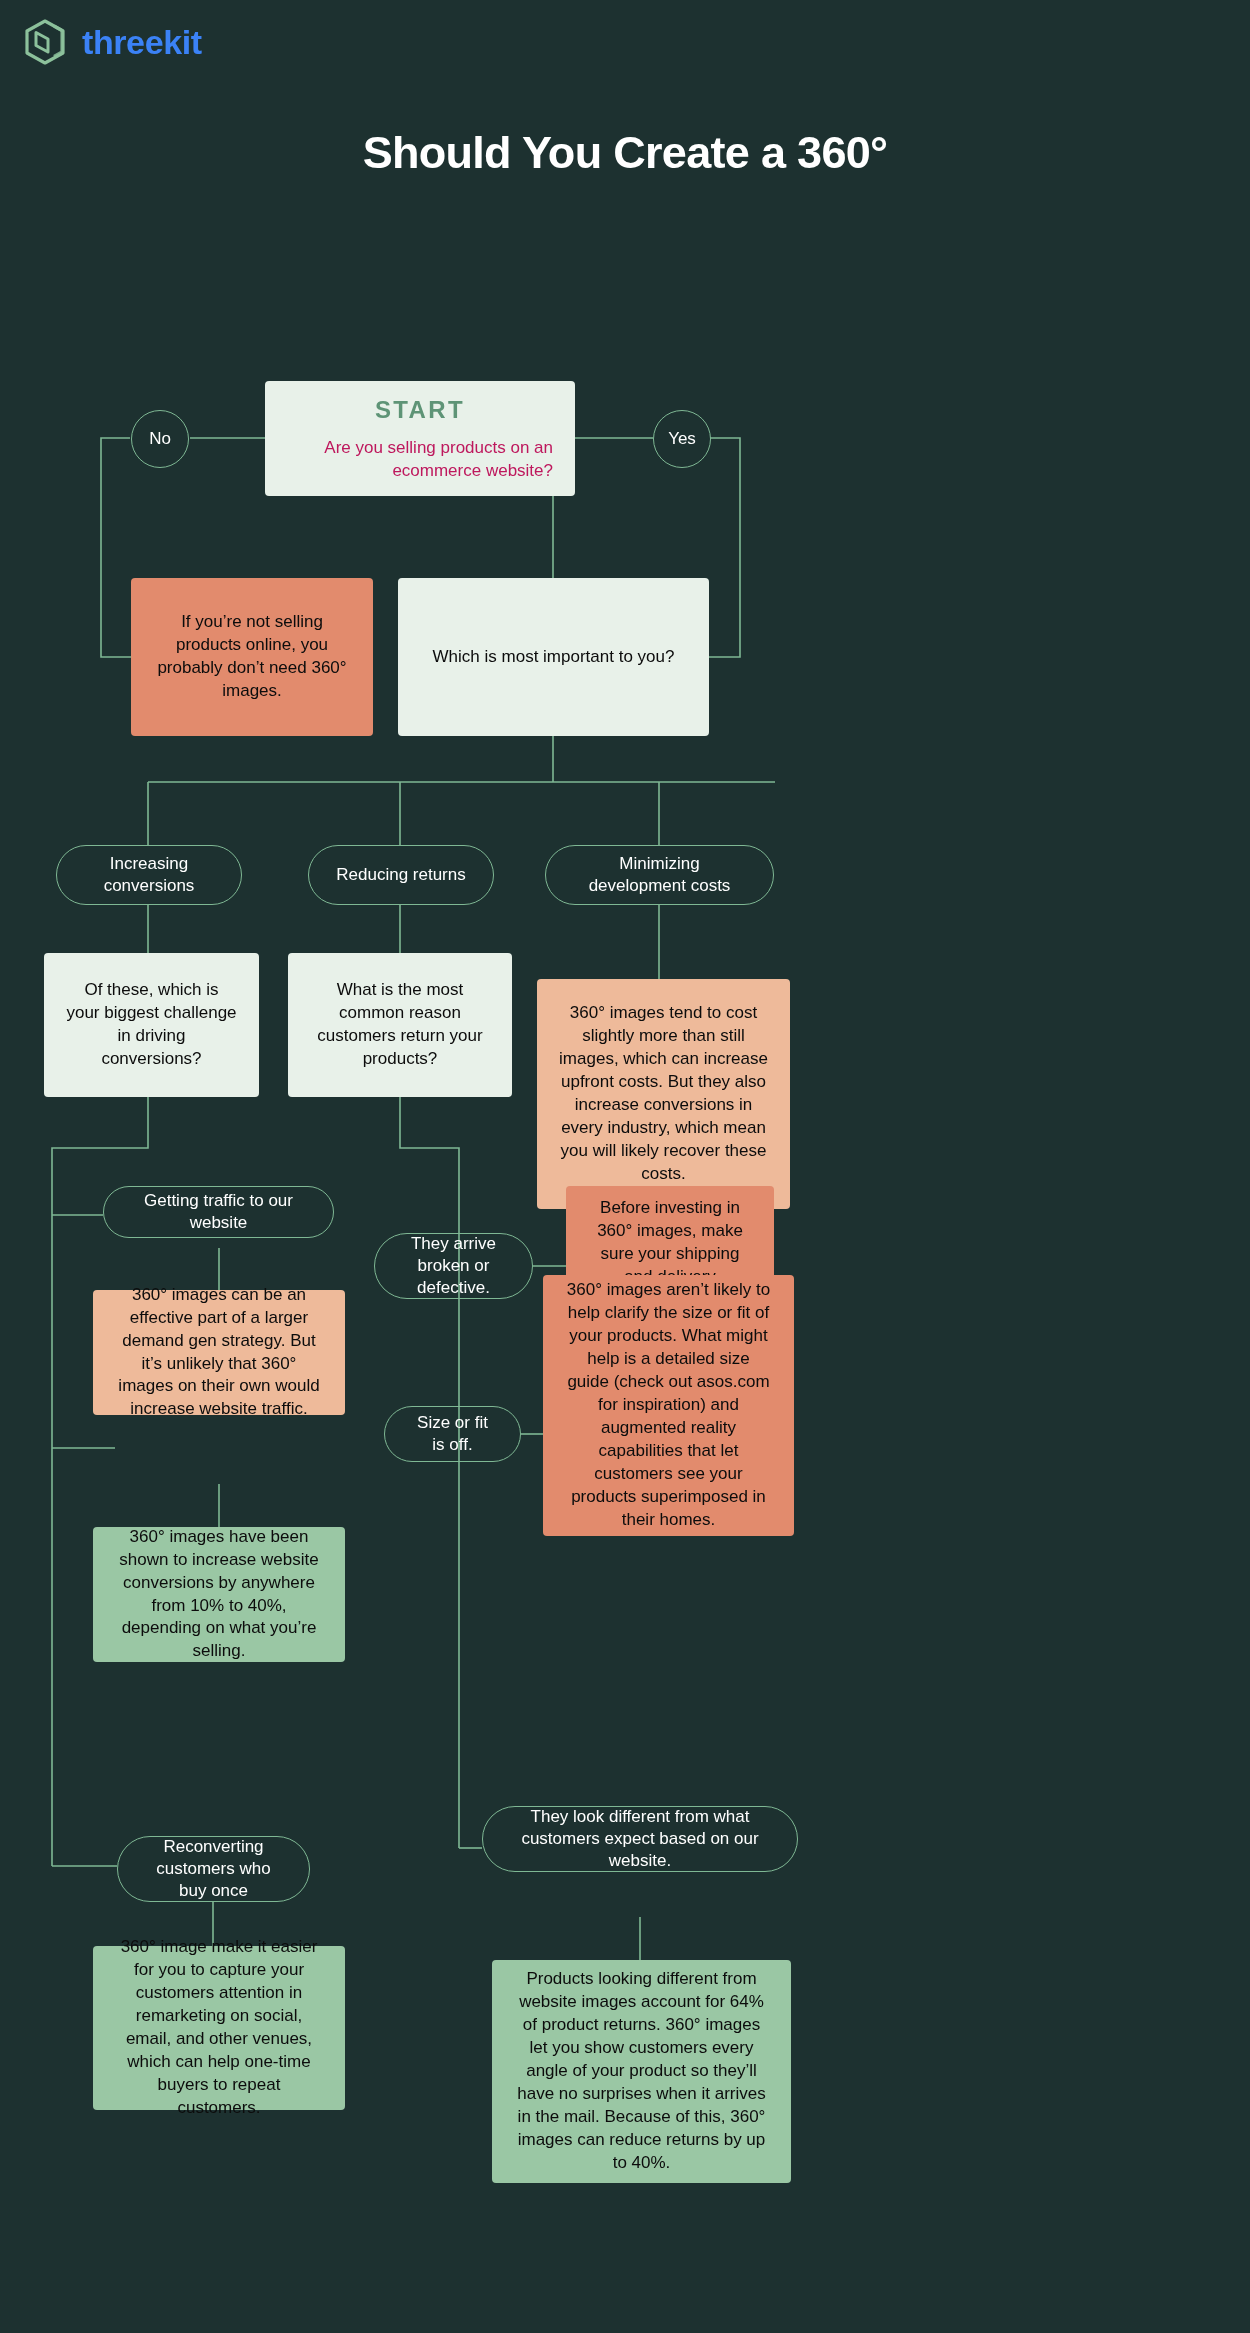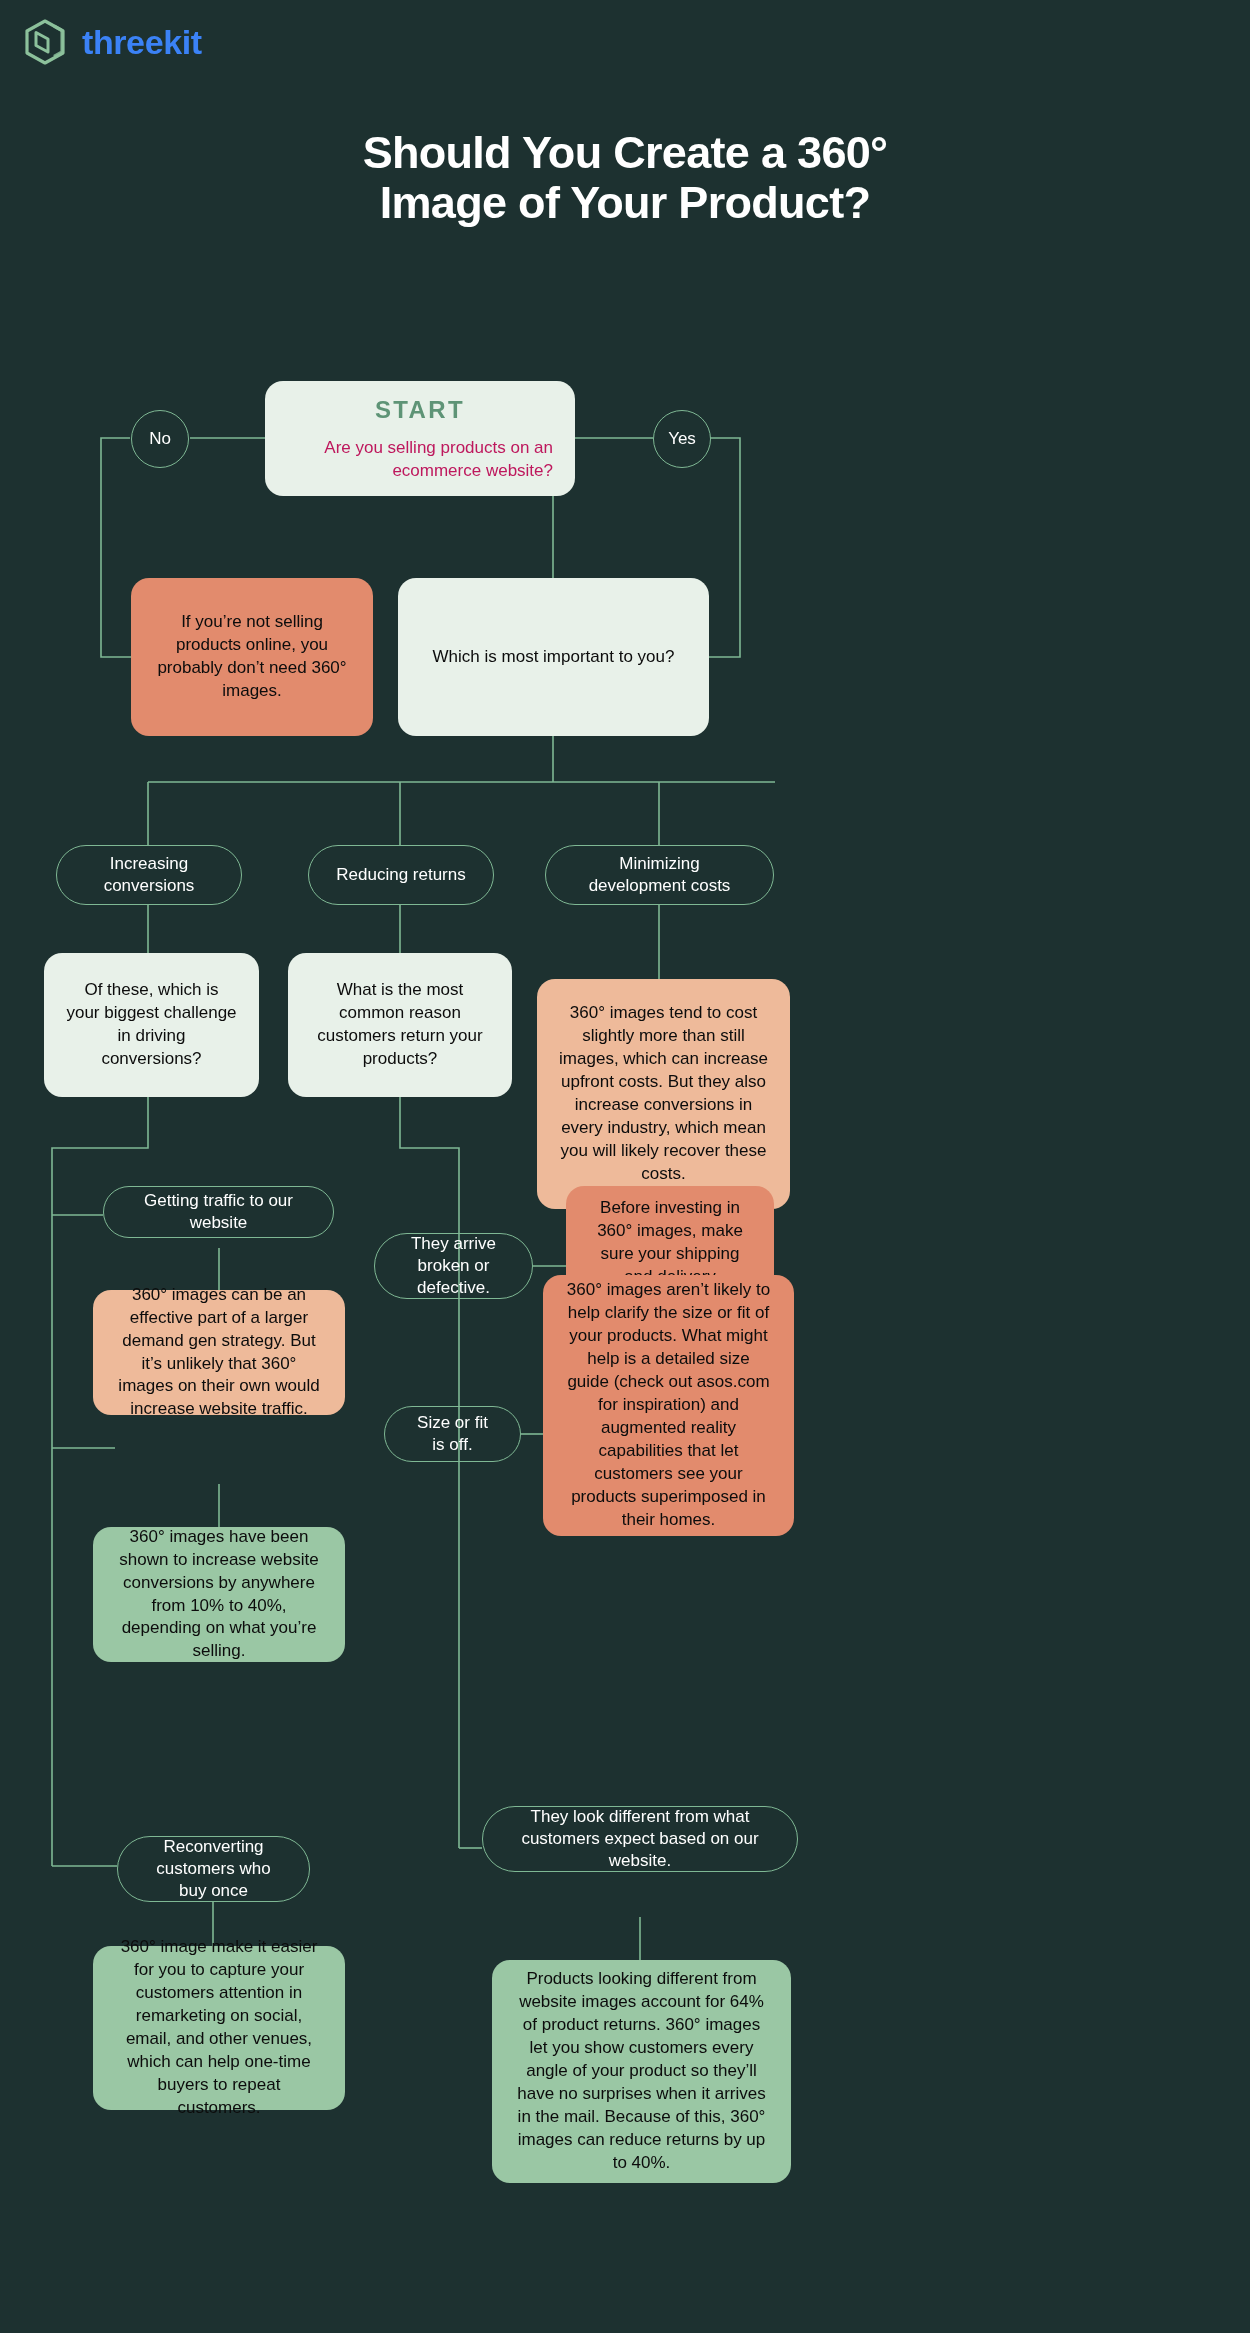--- a/index.html
+++ b/index.html
@@ -23,21 +23,21 @@
   }
   .title span{display:block;}
 
   
   svg.wires{position:absolute;left:0;top:0;width:1250px;height:2333px;pointer-events:none;}
 
   
   .node{position:absolute;box-sizing:border-box;display:flex;align-items:center;justify-content:center;text-align:center;}
 
   .card{
-    border-radius:18px;
+    border-radius:4px;
     padding:14px 22px;
     line-height:1.35;
     font-size:17px;
     color:#0c0c0c;
   }
   .card.mint{background:#e8f1e9;}
   .card.salmon{background:#e28b6d;}
   .card.peach{background:#eeba9a;justify-content:center;}
   .card.green{background:#9ac7a4;}
 
@@ -72,21 +72,20 @@
     <svg class="logo-mark" viewBox="0 0 44 48">
       <path d="M21 3 L39 13 L39 35 L21 45 L3 35 L3 13 Z" fill="none" stroke="#8cc19b" stroke-width="3.2" stroke-linejoin="round"></path>
       <path d="M30 8 L38 12.5 L38 34 L30 38.5" fill="none" stroke="#8cc19b" stroke-width="3.2" stroke-linejoin="round" opacity="0.85"></path>
       <path d="M12 14.5 L24 21 L24 34 L12 27.5 Z" fill="none" stroke="#8cc19b" stroke-width="3" stroke-linejoin="round"></path>
     </svg>
     <div class="logo-text">threekit</div>
   </div>
 
   <div class="title">
     <span>Should You Create a 360°</span>
-    <span>Image of Your Product?</span>
   </div>
 
   <svg class="wires">
     <g stroke="#7fb894" stroke-width="1.6" fill="none">
 
       <path d="M265 438 L190 438"></path>
 
       <path d="M130 438 L101 438 L101 657 L131 657"></path>
 
       <path d="M575 438 L653 438"></path>

